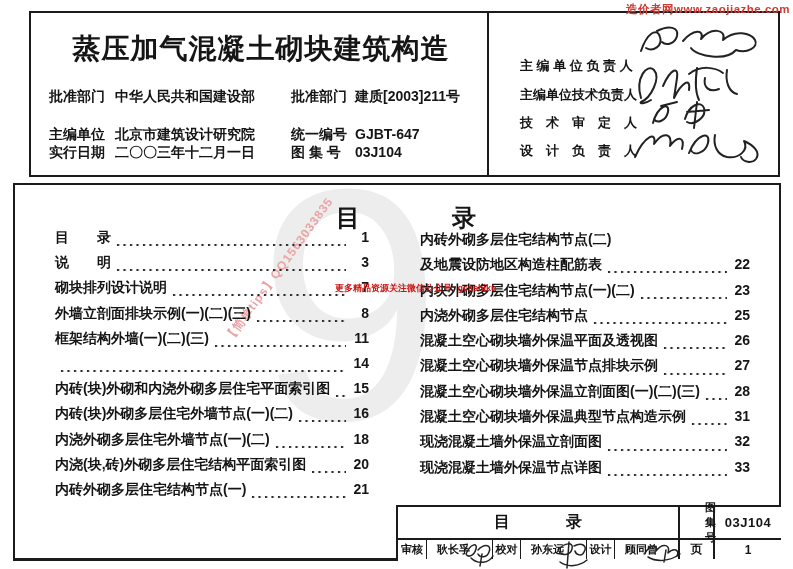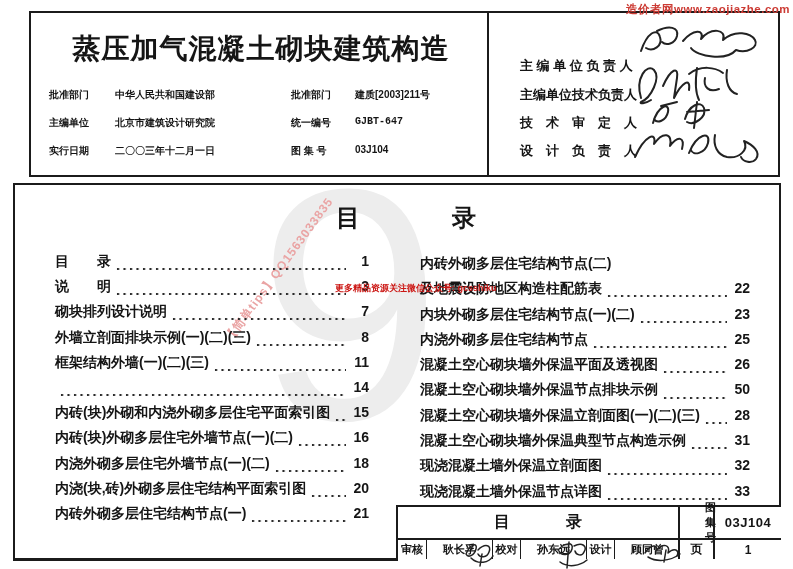--- a/index.html
+++ b/index.html
@@ -34,44 +34,44 @@
     border:2px solid #1b1b1b;box-sizing:border-box;z-index:3;background:transparent;
   }
   .top-divider{position:absolute;left:456px;top:0;width:2px;height:100%;background:#1b1b1b;}
   .doc-title{
     position:absolute;left:20px;top:17px;width:420px;text-align:center;
     font-size:28px;font-weight:700;letter-spacing:1px;white-space:nowrap;
   }
   .info-row{
     position:absolute;left:18px;width:432px;height:18px;
     display:grid;grid-template-columns:66px 176px 64px 1fr;
-    font-size:10px;font-weight:700;white-space:nowrap;
+    font-size:14px;font-weight:700;white-space:nowrap;
   }
   .info-row-0{top:75px;}
-  .info-row-1{top:103px;font-family:Liberation Mono, monospace;}
+  .info-row-1{top:113px;}
   .info-row-2{top:131px;}
   .sig-label{
     position:absolute;left:489px;font-size:13px;font-weight:700;white-space:nowrap;
   }
   .sig-label-0{top:44px;}
   .sig-label-1{top:73px;}
   .sig-label-2{top:101px;}
   .sig-label-3{top:129px;}
   .sig-svg{position:absolute;overflow:visible;}
   .sig-svg path{fill:none;stroke:#222;stroke-width:2;stroke-linecap:round;stroke-linejoin:round;}
   
   .main-box{
     position:absolute;left:13px;top:183px;width:768px;height:378px;
     border:2px solid #1b1b1b;border-bottom-width:3px;box-sizing:border-box;z-index:2;
   }
   .toc-header{
     position:absolute;left:321px;top:17px;width:140px;display:flex;justify-content:space-between;
     font-size:24px;font-weight:700;z-index:3;
   }
-  .toc-col{position:absolute;z-index:3;margin-top:24px;}
+  .toc-col{position:absolute;z-index:3;}
   .toc-col-left{left:40px;top:44px;width:314px;}
   .toc-col-right{left:405px;top:46px;width:330px;}
   .toc-row{display:flex;align-items:baseline;height:25.2px;font-size:14px;font-weight:700;}
   .toc-col-right .toc-row{height:25.3px;}
   .toc-text{white-space:nowrap;}
   .leader{
     flex:1;height:4px;margin:0 3px 0 5px;align-self:center;margin-top:7px;
     background-image:radial-gradient(circle at 2px 2px,#2a2a2a 1.1px,transparent 1.5px);
     background-size:6.5px 4px;background-repeat:repeat-x;min-width:8px;
   }
@@ -83,21 +83,21 @@
     background:#fff;z-index:4;
   }
   .ft-row1{display:flex;height:33px;border-bottom:2px solid #1b1b1b;box-sizing:border-box;}
   .ft-row2{display:flex;height:19px;box-sizing:border-box;}
   .ft-cell{display:flex;align-items:center;justify-content:center;box-sizing:border-box;}
   .ft-main-title{flex:1;gap:56px;font-size:16px;font-weight:700;}
   .ft-sheet-label{width:35px;border-left:2px solid #1b1b1b;font-size:11px;font-weight:700;padding-left:28px;}
   .ft-sheet-no{width:68px;border-left:2px solid #1b1b1b;font-size:13px;font-weight:700;letter-spacing:0.5px;}
   .ft-r2-label{width:28px;border-left:0;font-size:11px;font-weight:700;}
   .ft-r2-label + .ft-name{border-left:1.5px solid #1b1b1b;}
-  .ft-name{position:relative;font-size:11px;font-weight:700;justify-content:flex-start;padding-left:16px;}
+  .ft-name{position:relative;font-size:11px;font-weight:700;justify-content:flex-start;padding-left:10px;}
   .ft-name-1{width:66px;}
   .ft-name-2{width:66px;}
   .ft-name-3{width:64px;}
   .ft-bl{border-left:1.5px solid #1b1b1b;}
   .ft-page-label{width:35px;border-left:2px solid #1b1b1b;font-size:12px;font-weight:700;}
   .ft-page-no{width:68px;border-left:2px solid #1b1b1b;font-size:12px;font-weight:700;}
   .ft-sig{position:absolute;right:-4px;top:0;overflow:visible;z-index:5;}
   .ft-sig path{fill:none;stroke:#222;stroke-width:1.5;stroke-linecap:round;stroke-linejoin:round;}
 </style>
 </head>
@@ -241,21 +241,21 @@
           <span class="toc-page">25</span>
         </div>
         <div class="toc-row">
           <span class="toc-text">混凝土空心砌块墙外保温平面及透视图</span>
           <span class="leader"></span>
           <span class="toc-page">26</span>
         </div>
         <div class="toc-row">
           <span class="toc-text">混凝土空心砌块墙外保温节点排块示例</span>
           <span class="leader"></span>
-          <span class="toc-page">50</span>
+          <span class="toc-page">27</span>
         </div>
         <div class="toc-row">
           <span class="toc-text">混凝土空心砌块墙外保温立剖面图(一)(二)(三)</span>
           <span class="leader"></span>
           <span class="toc-page">28</span>
         </div>
         <div class="toc-row">
           <span class="toc-text">混凝土空心砌块墙外保温典型节点构造示例</span>
           <span class="leader"></span>
           <span class="toc-page">31</span>

